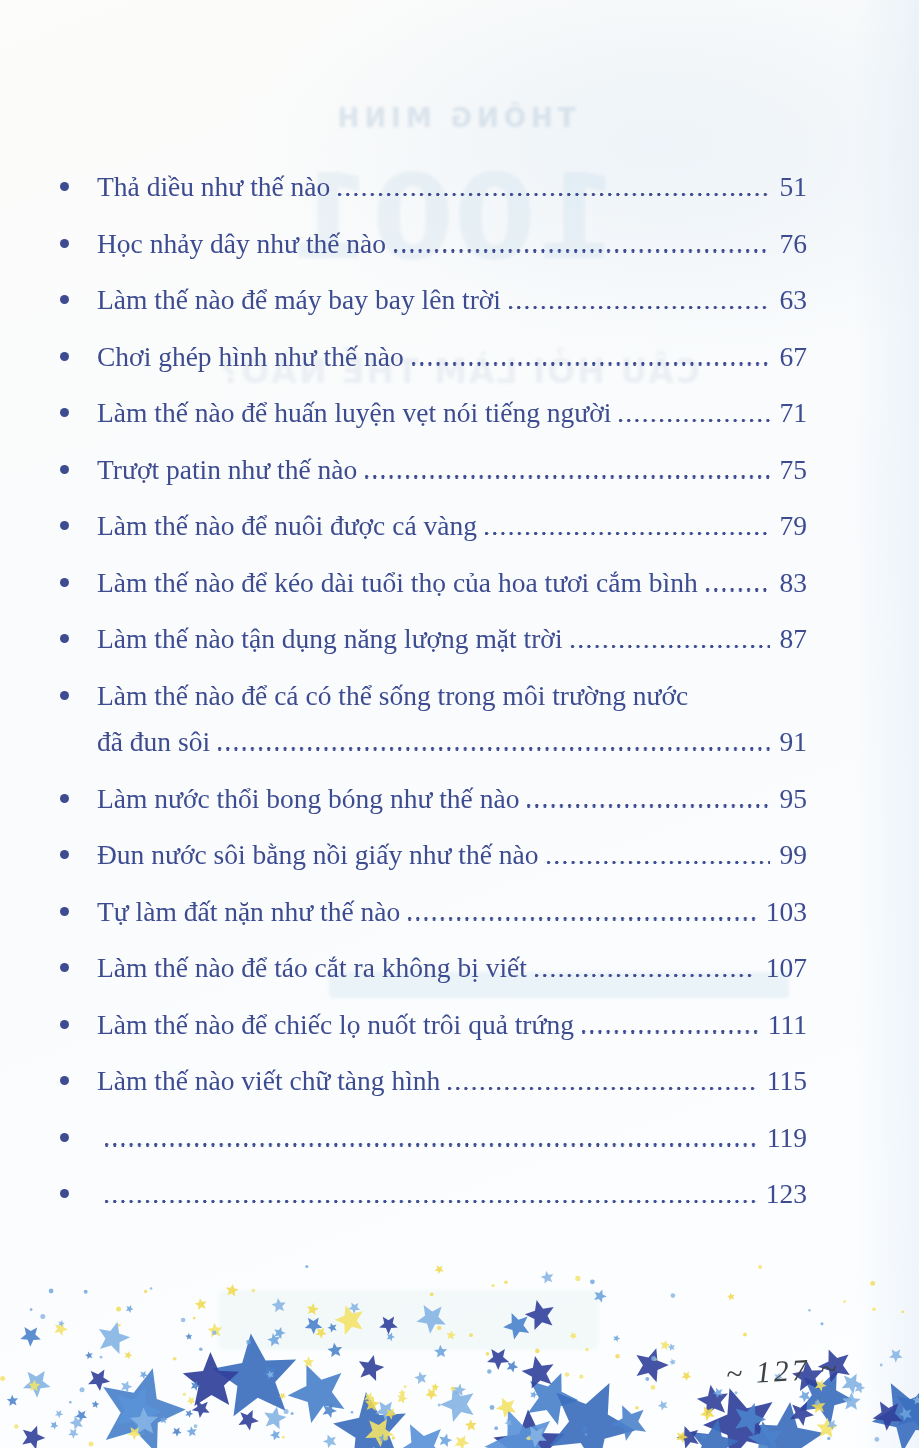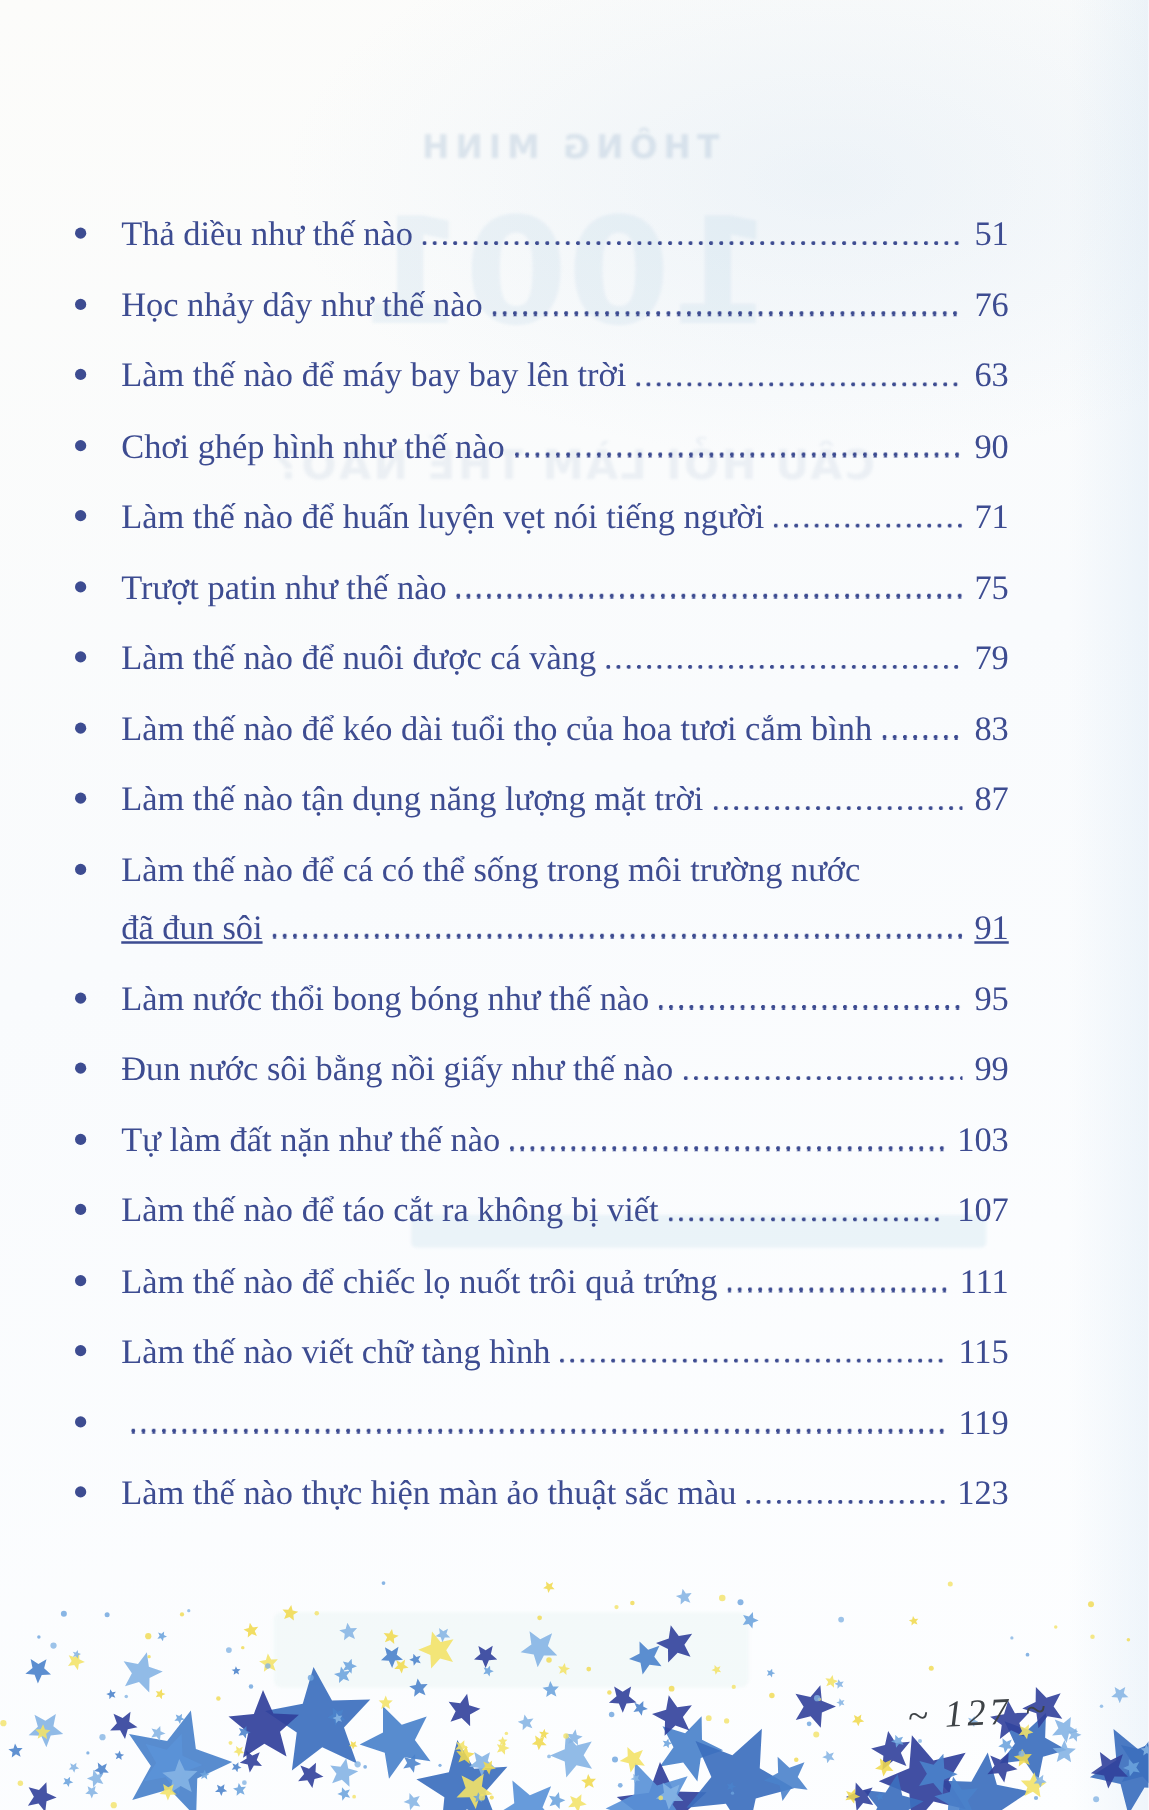--- a/index.html
+++ b/index.html
@@ -57,21 +57,21 @@
   .toc-entry {
     display: flex;
     align-items: baseline;
     height: 56.5px;
     padding-top: 18px;
     font-size: 27.5px;
   }
   .toc-entry.two { display: block; height: 103px; padding-top: 0; }
   .toc-entry.two .line { display: flex; align-items: baseline; font-size: 27.5px; text-align: right; }
   .toc-entry.two .line.first { height: 56px; padding-top: 18px; }
-  .toc-entry.two .line.cont  { height: 47px; padding-top: 8px; padding-left: 37px; text-decoration: underline; }
+  .toc-entry.two .line.cont  { height: 47px; padding-top: 8px; padding-left: 37px; }
 
   .bullet {
     flex: none;
     width: 9px; height: 9px;
     border-radius: 50%;
     background: #3d4c91;
     margin-right: 28px;
     transform: translateY(-5px);
   }
   .title { white-space: nowrap; }
@@ -137,21 +137,21 @@
       <div class="toc-entry">
         <span class="bullet"></span>
         <span class="title">Làm thế nào để máy bay bay lên trời</span>
         <span class="leader"></span>
         <span class="pagenum">63</span>
       </div>
       <div class="toc-entry">
         <span class="bullet"></span>
         <span class="title">Chơi ghép hình như thế nào</span>
         <span class="leader"></span>
-        <span class="pagenum">90</span>
+        <span class="pagenum">67</span>
       </div>
       <div class="toc-entry">
         <span class="bullet"></span>
         <span class="title">Làm thế nào để huấn luyện vẹt nói tiếng người</span>
         <span class="leader"></span>
         <span class="pagenum">71</span>
       </div>
       <div class="toc-entry">
         <span class="bullet"></span>
         <span class="title">Trượt patin như thế nào</span>
@@ -223,21 +223,20 @@
         <span class="leader"></span>
         <span class="pagenum">115</span>
       </div>
       <div class="toc-entry">
         <span class="bullet"></span>
         <span class="leader"></span>
         <span class="pagenum">119</span>
       </div>
       <div class="toc-entry">
         <span class="bullet"></span>
-        <span class="title">Làm thế nào thực hiện màn ảo thuật sắc màu</span>
         <span class="leader"></span>
         <span class="pagenum">123</span>
       </div>
     </div>
 
   <svg class="starfield" id="starfield" width="919" height="190" viewBox="0 0 919 190" xmlns="http://www.w3.org/2000/svg">
       <path d="M405.9 155.4L388.3 175.3L397.9 200.1L373.5 189.4L352.9 206.3L355.5 179.8L333.1 165.4L359.1 159.7L365.9 133.9L379.3 156.9Z" fill="#3c6fbe" opacity="0.92"></path>
       <path d="M341.4 115.1L331.9 133.9L344.4 151.0L323.5 147.8L311.2 164.9L307.8 144.1L287.7 137.6L306.4 127.9L306.4 106.9L321.4 121.7Z" fill="#4a82cb" opacity="0.92"></path>
       <path d="M790.2 144.0L797.5 169.8L823.8 175.1L801.5 190.0L804.6 216.6L783.6 200.0L759.2 211.2L768.5 186.1L750.3 166.4L777.1 167.4Z" fill="#3c6fbe" opacity="0.92"></path>
       <path d="M942.4 151.8L926.6 158.7L925.6 176.0L914.1 163.1L897.4 167.5L906.1 152.6L896.7 138.0L913.6 141.7L924.6 128.3L926.3 145.5Z" fill="#3c6fbe" opacity="0.92"></path>

